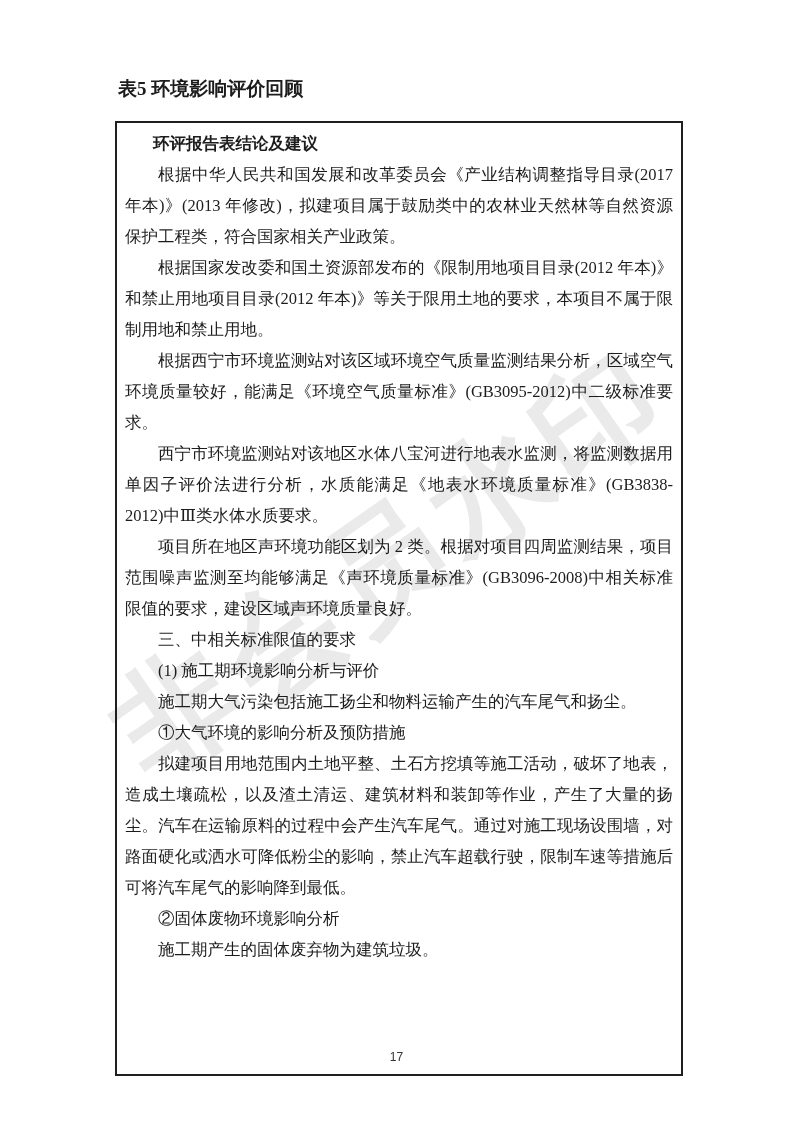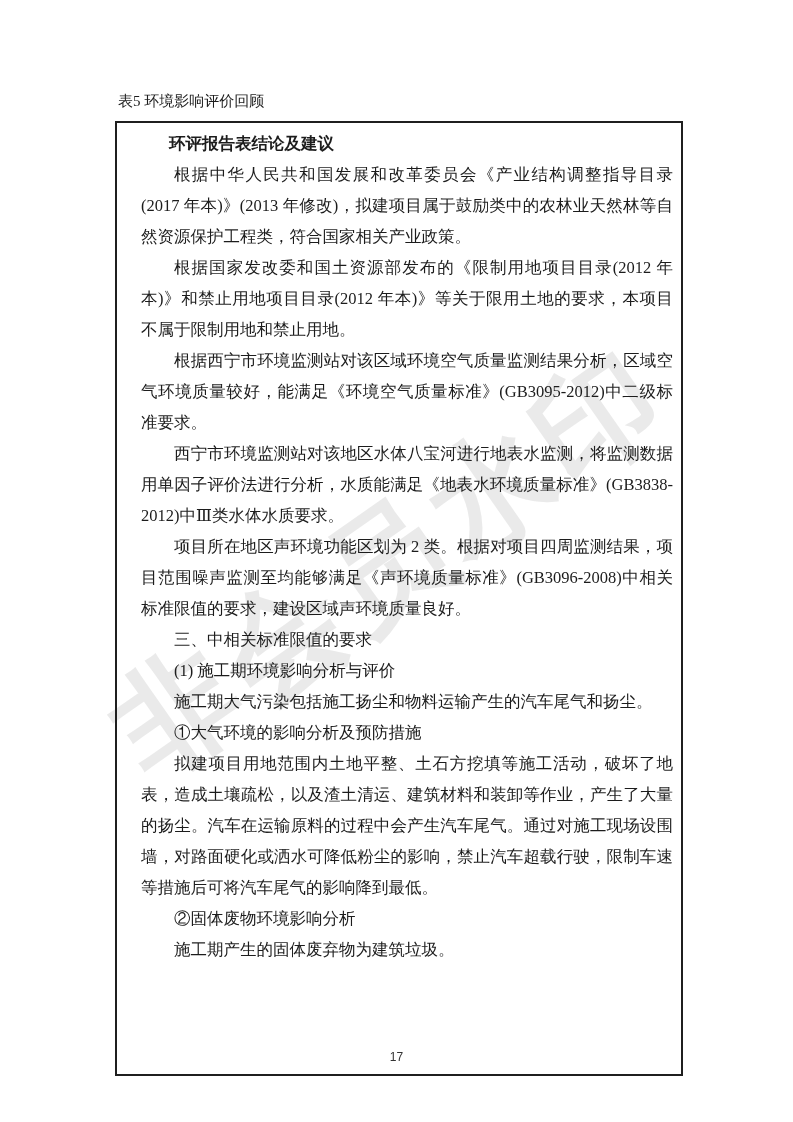--- a/index.html
+++ b/index.html
@@ -24,35 +24,35 @@
     color: rgba(200, 200, 200, 0.38);
     letter-spacing: 6px;
     white-space: nowrap;
     z-index: 0;
     user-select: none;
     pointer-events: none;
   }
   .doc-title {
     position: absolute;
     left: 118px;
-    top: 92px;
-    font-size: 15px;
-    font-weight: normal;
+    top: 76px;
+    font-size: 19px;
+    font-weight: bold;
     z-index: 1;
   }
   .review-table {
     position: absolute;
     left: 115px;
     top: 121px;
     width: 568px;
     height: 955px;
     border: 2px solid #1f1f1f;
     background: transparent;
     z-index: 1;
-    padding: 5px 8px 0 24px;
+    padding: 5px 8px 0 8px;
     overflow: hidden;
   }
   .cell-header {
     font-weight: bold;
     font-size: 16.5px;
     line-height: 31px;
     text-indent: 1.7em;
   }
   .para {
     font-size: 16.5px;

